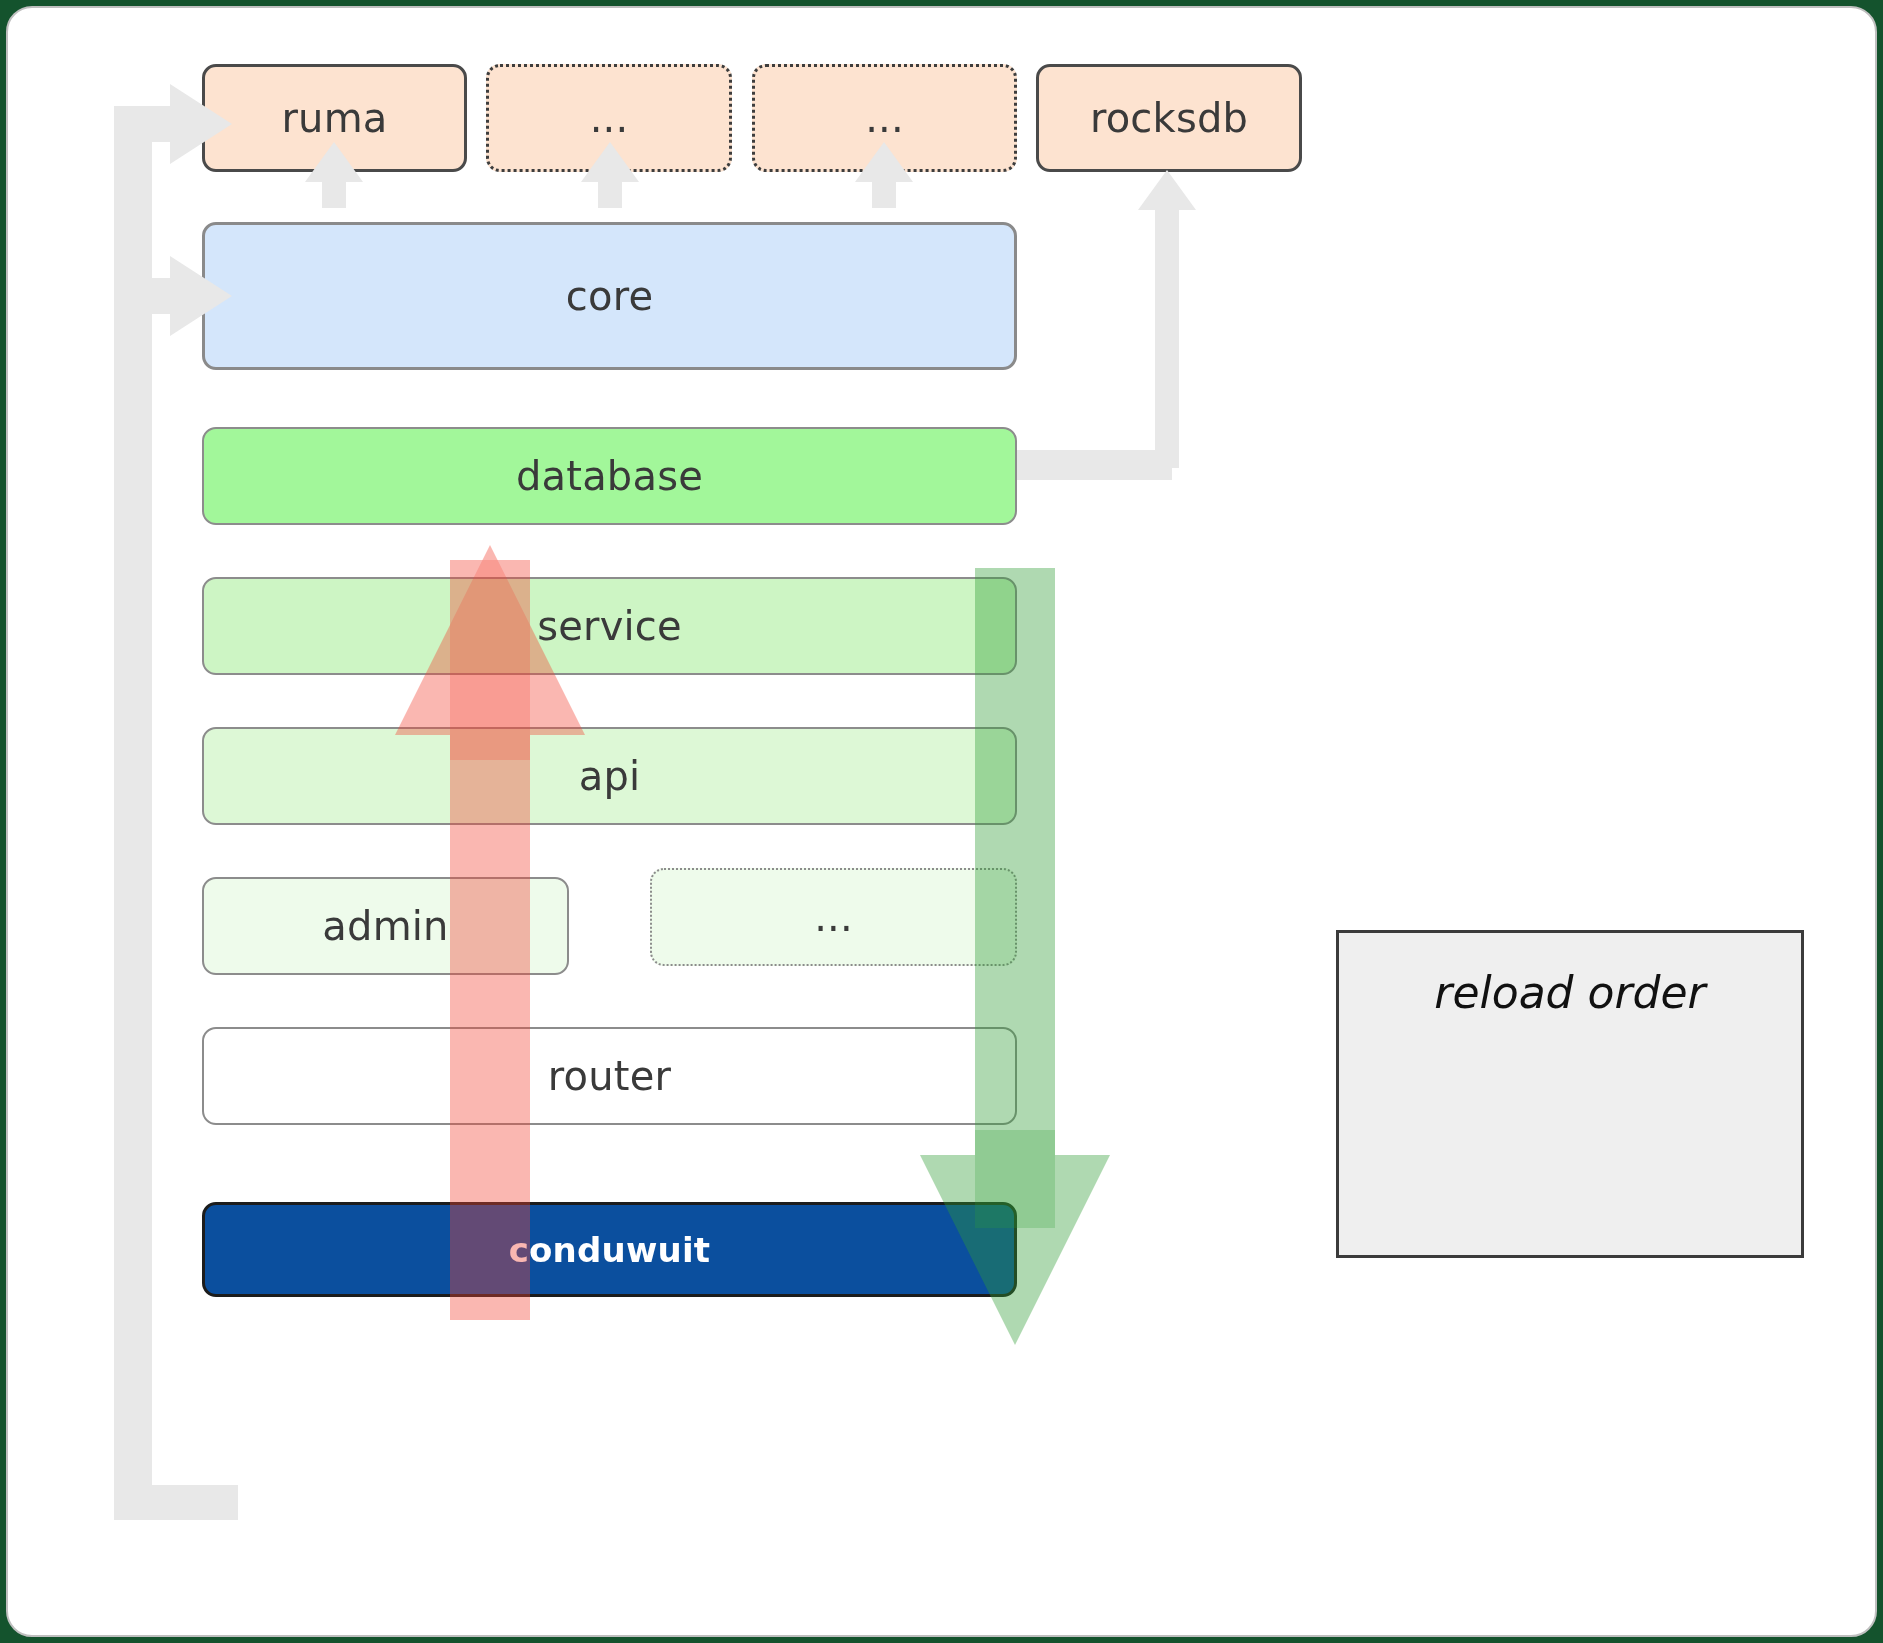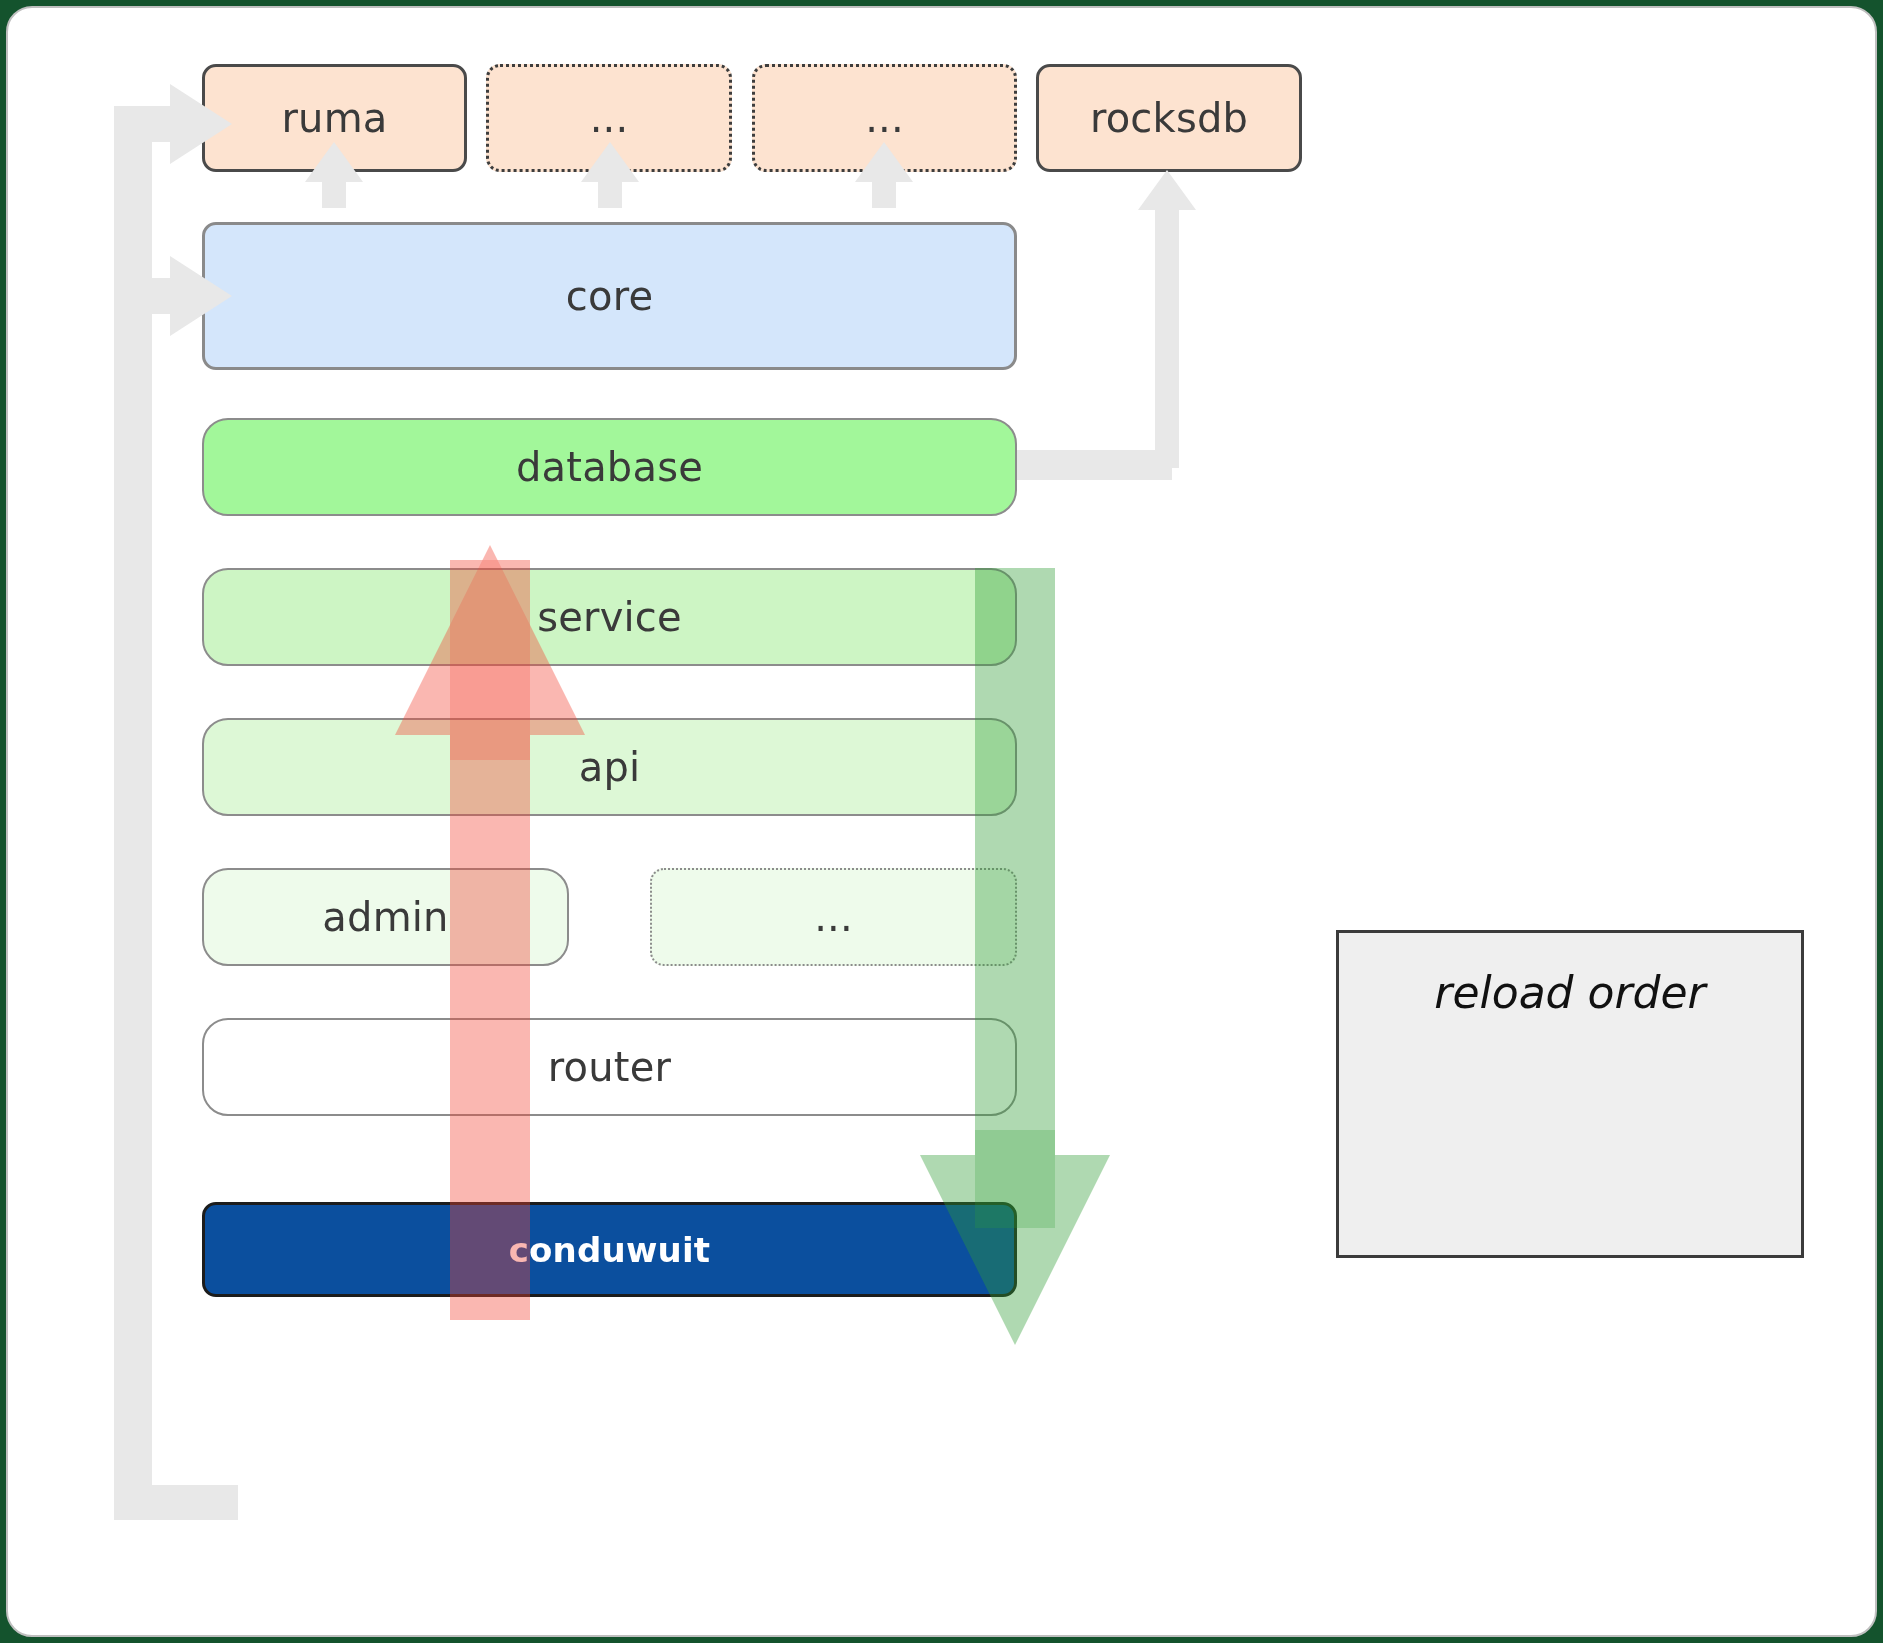--- a/index.html
+++ b/index.html
@@ -13,21 +13,21 @@
   .flow-svg{z-index:3;}
   .legend{position:absolute;left:1336px;top:930px;width:468px;height:328px;background:#efefef;border:3px solid #3b3b3b;box-sizing:border-box;z-index:5;font-style:italic;}
   .legend-title{position:absolute;left:0;top:34px;width:100%;text-align:center;font-size:44px;color:#111;}
   .legend-row{position:absolute;left:0;width:100%;height:96px;}
   .legend-label{position:absolute;left:310px;top:50%;transform:translateY(-50%);font-size:42px;color:#111;white-space:nowrap;}
   .legend-arrow{position:absolute;left:38px;top:0;width:250px;height:96px;}
   .top-box{height:108px;border-radius:14px;background:#fde3d0;}
   .top-solid{border:3px solid #4a4a4a;}
   .top-dotted{border:3px dotted #3d3d3d;}
   .core-box{background:#d4e6fb;border:3px solid #8a8a8a;border-radius:14px;}
-  .lay{border:2px solid #8c8c8c;border-radius:26px;}
+  .lay{border:2px solid #8c8c8c;border-radius:14px;margin-top:9px;}
   .lay-dotted{border:2px dotted #8c8c8c;border-radius:14px;}
   .conduwuit{background:#0b4f9e;border:3px solid #1c1c1c;border-radius:14px;color:#ffffff;font-weight:bold;font-size:34px;}
 </style>
 </head>
 <body>
 
 <div id="root">
   <div class="frame"></div>
 
   <svg class="dep-svg" viewBox="0 0 1883 1643">

